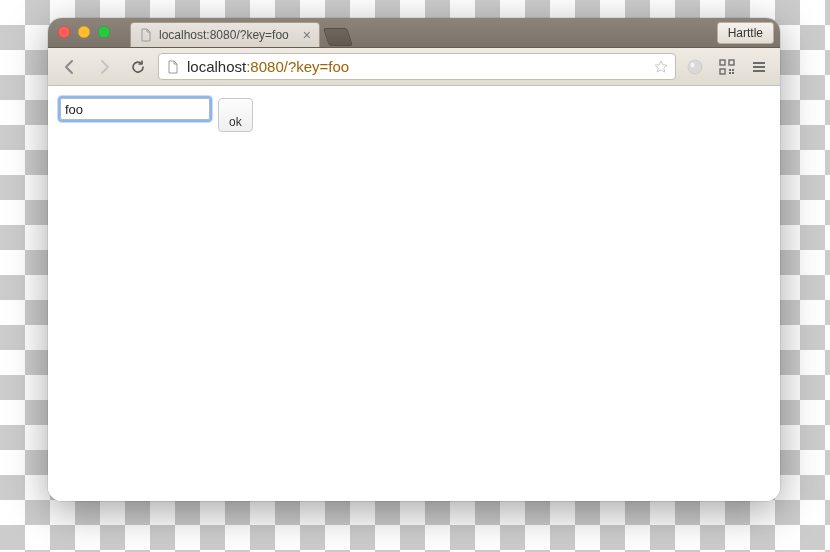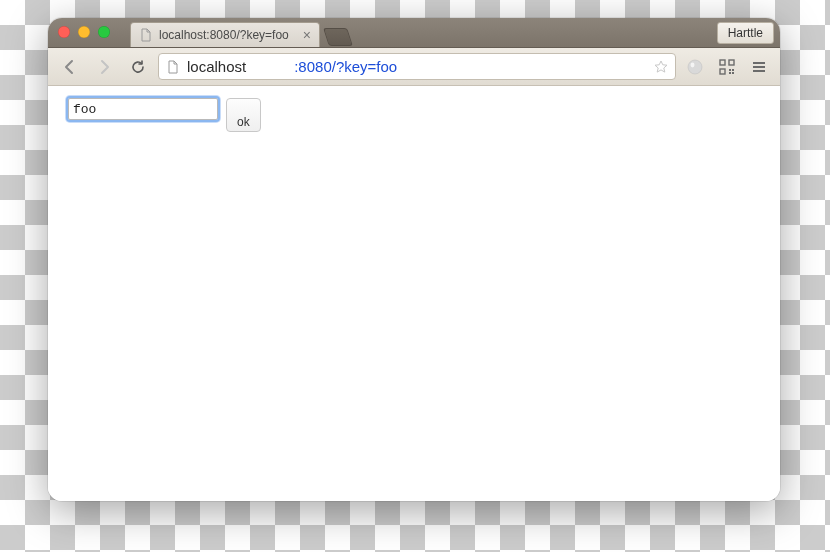--- a/index.html
+++ b/index.html
@@ -148,21 +148,21 @@
       display: flex;
       align-items: center;
       padding: 0 6px;
       gap: 6px;
       font-size: 15px;
       color: #333;
     }
     .omni-favicon { width:16px; height:16px; display:flex; align-items:center; justify-content:center;}
     .omni-text { flex:1; white-space:nowrap; overflow:hidden; }
     .omni-text .host { color: #2b2b2b; }
-    .omni-text .rest { color: #1d4ed8; padding-left: 48px; }
+    .omni-text .rest { color: #a16207; }
     .star { color:#bdbdbd; }
     .tool-icon {
       width: 26px;
       height: 26px;
       display:flex;
       align-items:center;
       justify-content:center;
       color:#6b6b6b;
     }
     .content {
@@ -176,23 +176,22 @@
     .text-input {
       width: 150px;
       height: 22px;
       border: 1px solid #b9b9b9;
       border-radius: 2px;
       outline: 2px solid #8bb7f0;
       outline-offset: 0;
       box-shadow: 0 0 0 3px rgba(120,170,240,0.4);
       padding: 2px 4px;
       font-size: 13px;
-      font-family: Liberation Mono, monospace;
+      font-family: Liberation Sans, sans-serif;
       color:#222;
-      margin-left:8px;
     }
     .ok-btn {
       height: 22px;
       padding: 16px 10px;
       font-size: 12px;
       background: linear-gradient(#fdfdfd, #efefef);
       border: 1px solid #c8c8c8;
       border-radius: 4px;
       color:#333;
       cursor:pointer;

